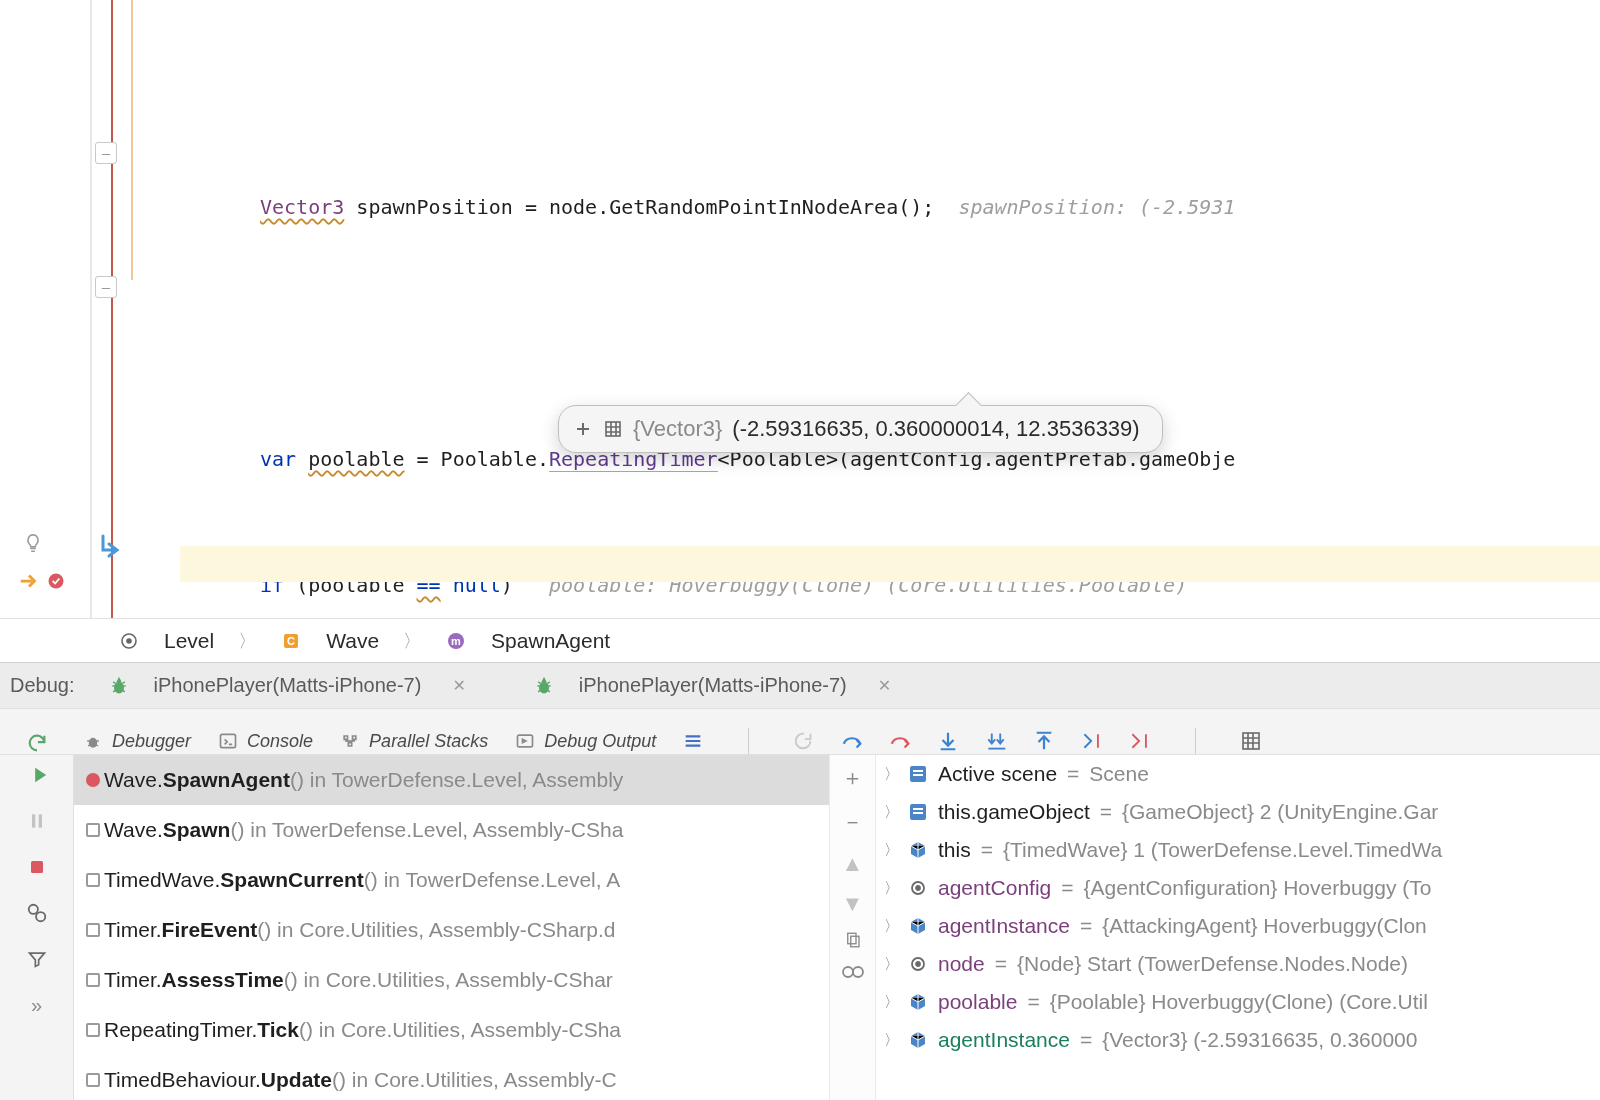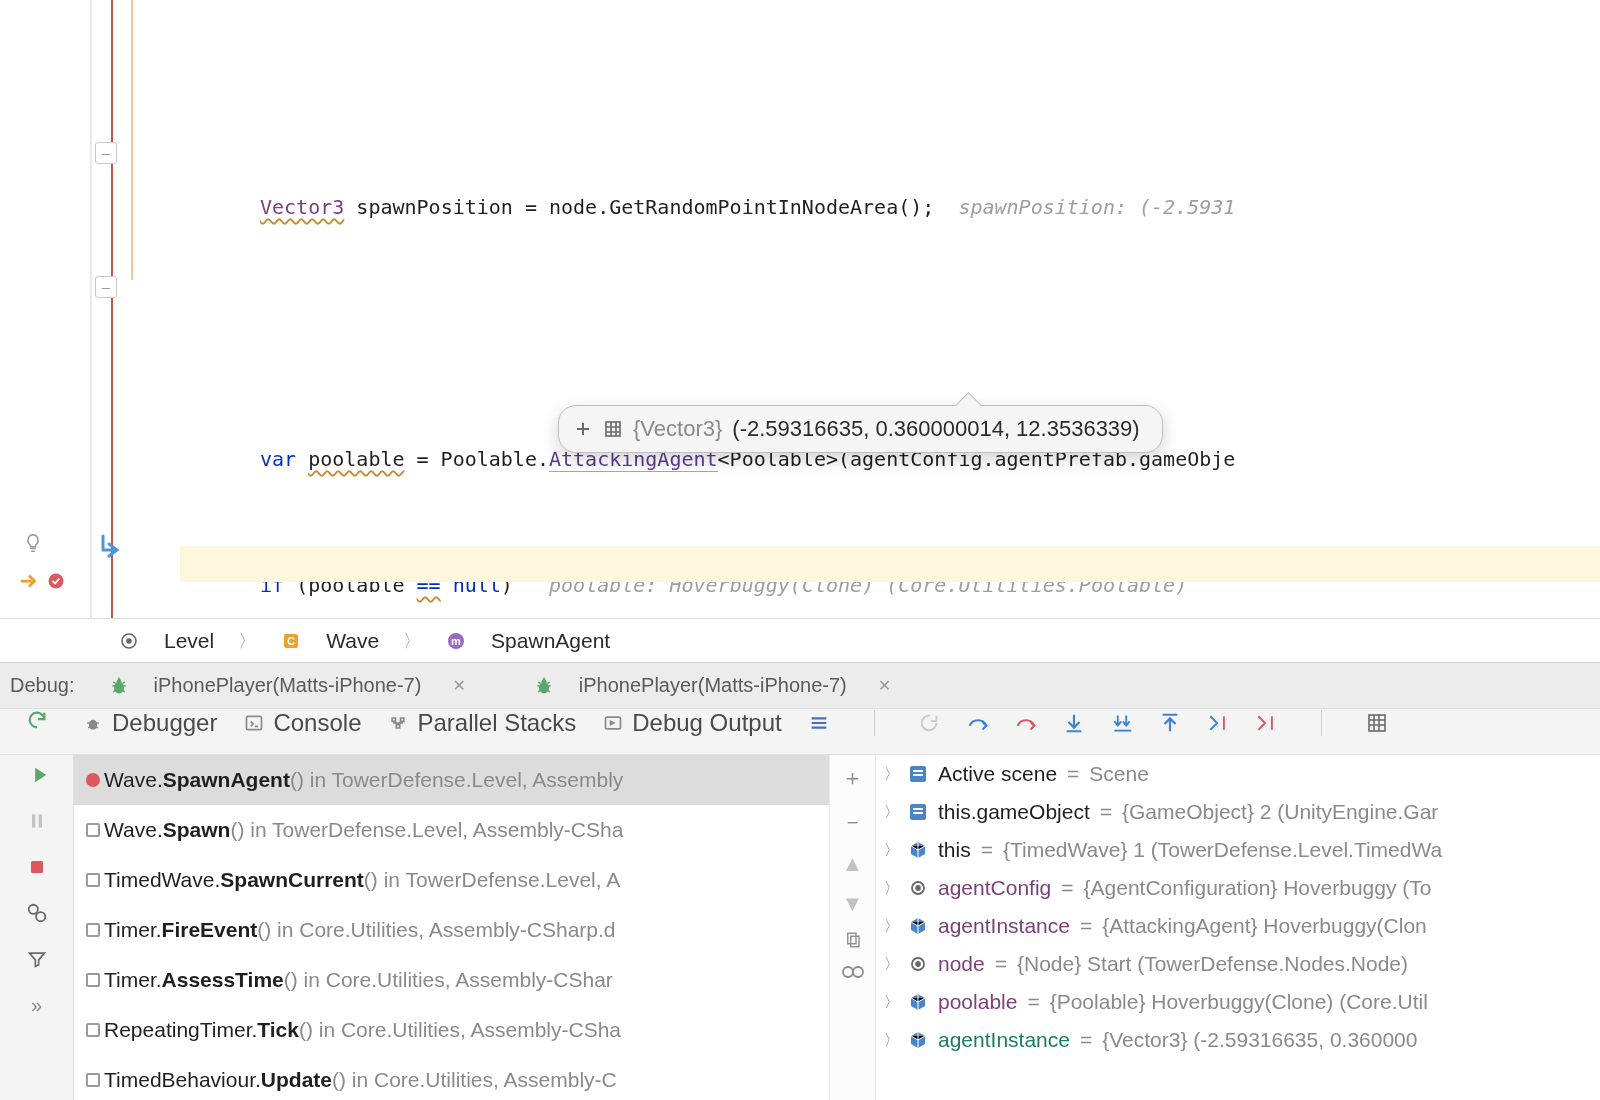--- a/index.html
+++ b/index.html
@@ -153,24 +153,25 @@
   }
   .dbg-tab .bug { color: #59a869; font-size: 20px; }
   .dbg-tab .close { color: #9a9a9a; font-size: 16px; margin-left: 6px; }
 
   
   .dbg-toolbar {
     height: 46px;
     background: #f4f4f4;
     border-top: 1px solid #e0e0e0;
     display: flex;
-    align-items: flex-start;
+    align-items: flex-end;
     font-family: -apple-system, sans-serif;
-    font-size: 24px;
+    font-size: 18px;
     color: #4a4a4a;
+    font-style: italic;
   }
   .tool-group { display:flex; align-items:center; gap: 26px; padding-left: 8px; }
   .tool-item { display:flex; align-items:center; gap: 8px; }
   .tool-sep { width:1px; height: 26px; background:#cfcfcf; margin: 0 18px; }
   .tb-icon { width:22px; height:22px; display:inline-flex; align-items:center; justify-content:center; }
 
   
   .lower {
     display: flex;
     height: calc(1100px - 618px - 44px - 46px - 46px);
@@ -276,21 +277,21 @@
         </svg>
     </div>
     <div class="caret-line" style="left:-1000px; right:-3000px; z-index:-1;"></div>
   </div>
 
   <div class="code mono">
     <div class="caret-line" style="top:546px; left:-400px; right:-100px; position:absolute; z-index:0;"></div>
 
     <div class="line"><span class="type underline-wave">Vector3</span><span> spawnPosition = node.GetRandomPointInNodeArea();  </span><span class="hint">spawnPosition: (-2.5931</span></div>
     <div class="line"></div>
-    <div class="line"><span class="kw">var</span><span> </span><span class="underline-wave">poolable</span><span> = Poolable.</span><span class="ulmethod">AttackingAgent</span><span>&lt;Poolable&gt;(agentConfig.agentPrefab.gameObje</span></div>
+    <div class="line"><span class="kw">var</span><span> </span><span class="underline-wave">poolable</span><span> = Poolable.</span><span class="ulmethod">RepeatingTimer</span><span>&lt;Poolable&gt;(agentConfig.agentPrefab.gameObje</span></div>
     <div class="line"><span class="kw">if</span><span> (poolable </span><span class="underline-wave kw">==</span><span> </span><span class="kw">null</span><span>)   </span><span class="hint">poolable: Hoverbuggy(Clone) (Core.Utilities.Poolable)</span></div>
     
     
     
     
     
     
     
     
     

